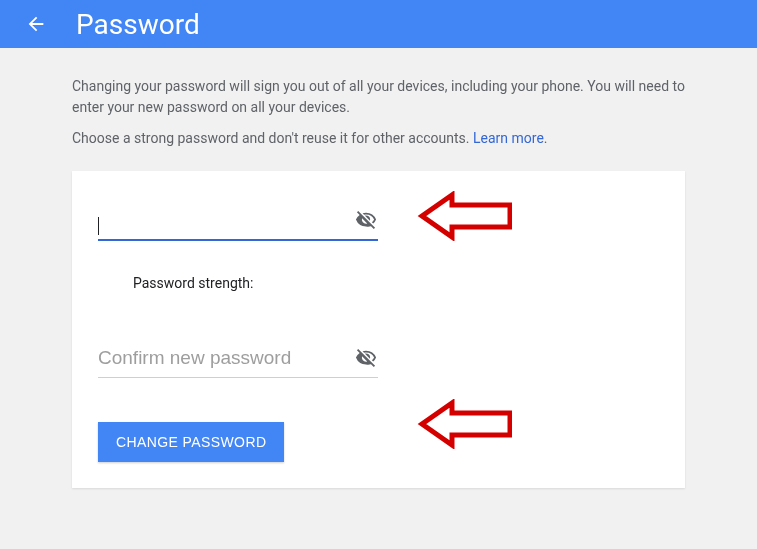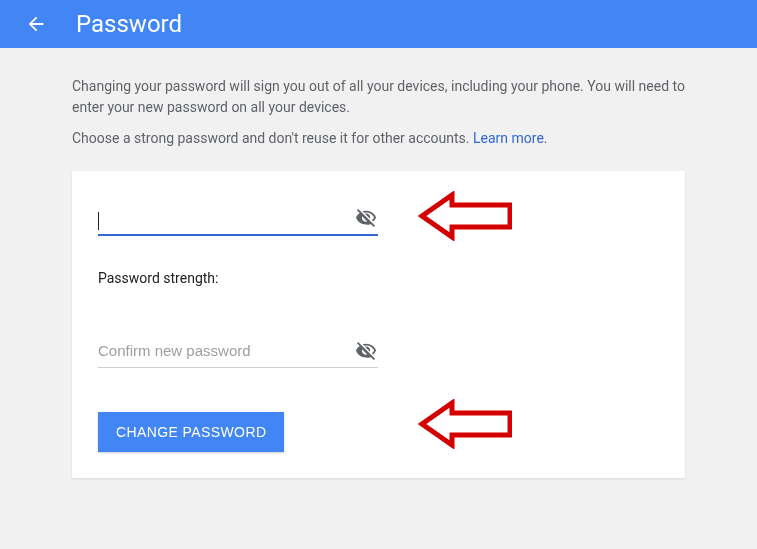--- a/index.html
+++ b/index.html
@@ -22,21 +22,21 @@
   .back-btn {
     display: flex;
     align-items: center;
     justify-content: center;
     width: 32px;
     height: 32px;
     cursor: pointer;
     margin-right: 24px;
   }
   .header-title {
-    font-size: 24px;
+    font-size: 28px;
     font-weight: 400;
   }
   .content {
     padding: 28px 72px 20px 72px;
   }
   .intro {
     font-size: 14px;
     color: #5f6368;
     margin-bottom: 10px;
     line-height: 1.5;
@@ -61,21 +61,21 @@
     border-bottom: 2px solid #3367d6;
     padding: 4px 0 4px 0;
   }
   .input-row.inactive {
     border-bottom: 1px solid #cfcfcf;
   }
   .text-input {
     flex: 1;
     border: none;
     outline: none;
-    font-size: 15px;
+    font-size: 19px;
     padding: 4px 0;
     color: #202124;
     background: transparent;
   }
   .text-input::placeholder { color: #9e9e9e; }
   .eye-btn {
     width: 24px;
     height: 24px;
     display: flex;
     align-items: center;
@@ -86,21 +86,21 @@
   .caret {
     position: absolute;
     left: 0;
     bottom: 6px;
     width: 1px;
     height: 18px;
     background: #202124;
     animation: blink 1s steps(1) infinite;
   }
   @keyframes blink { 50% { opacity: 0; } }
-  .strength-block { margin-top: 34px; width: 300px; }
+  .strength-block { margin-top: 34px; width: 300px; margin-left: 35px; }
   .strength-title {
     font-size: 14px;
     color: #202124;
     margin-bottom: 6px;
   }
   .strength-desc {
     font-size: 13px;
     color: #757575;
     line-height: 1.5;
   }

